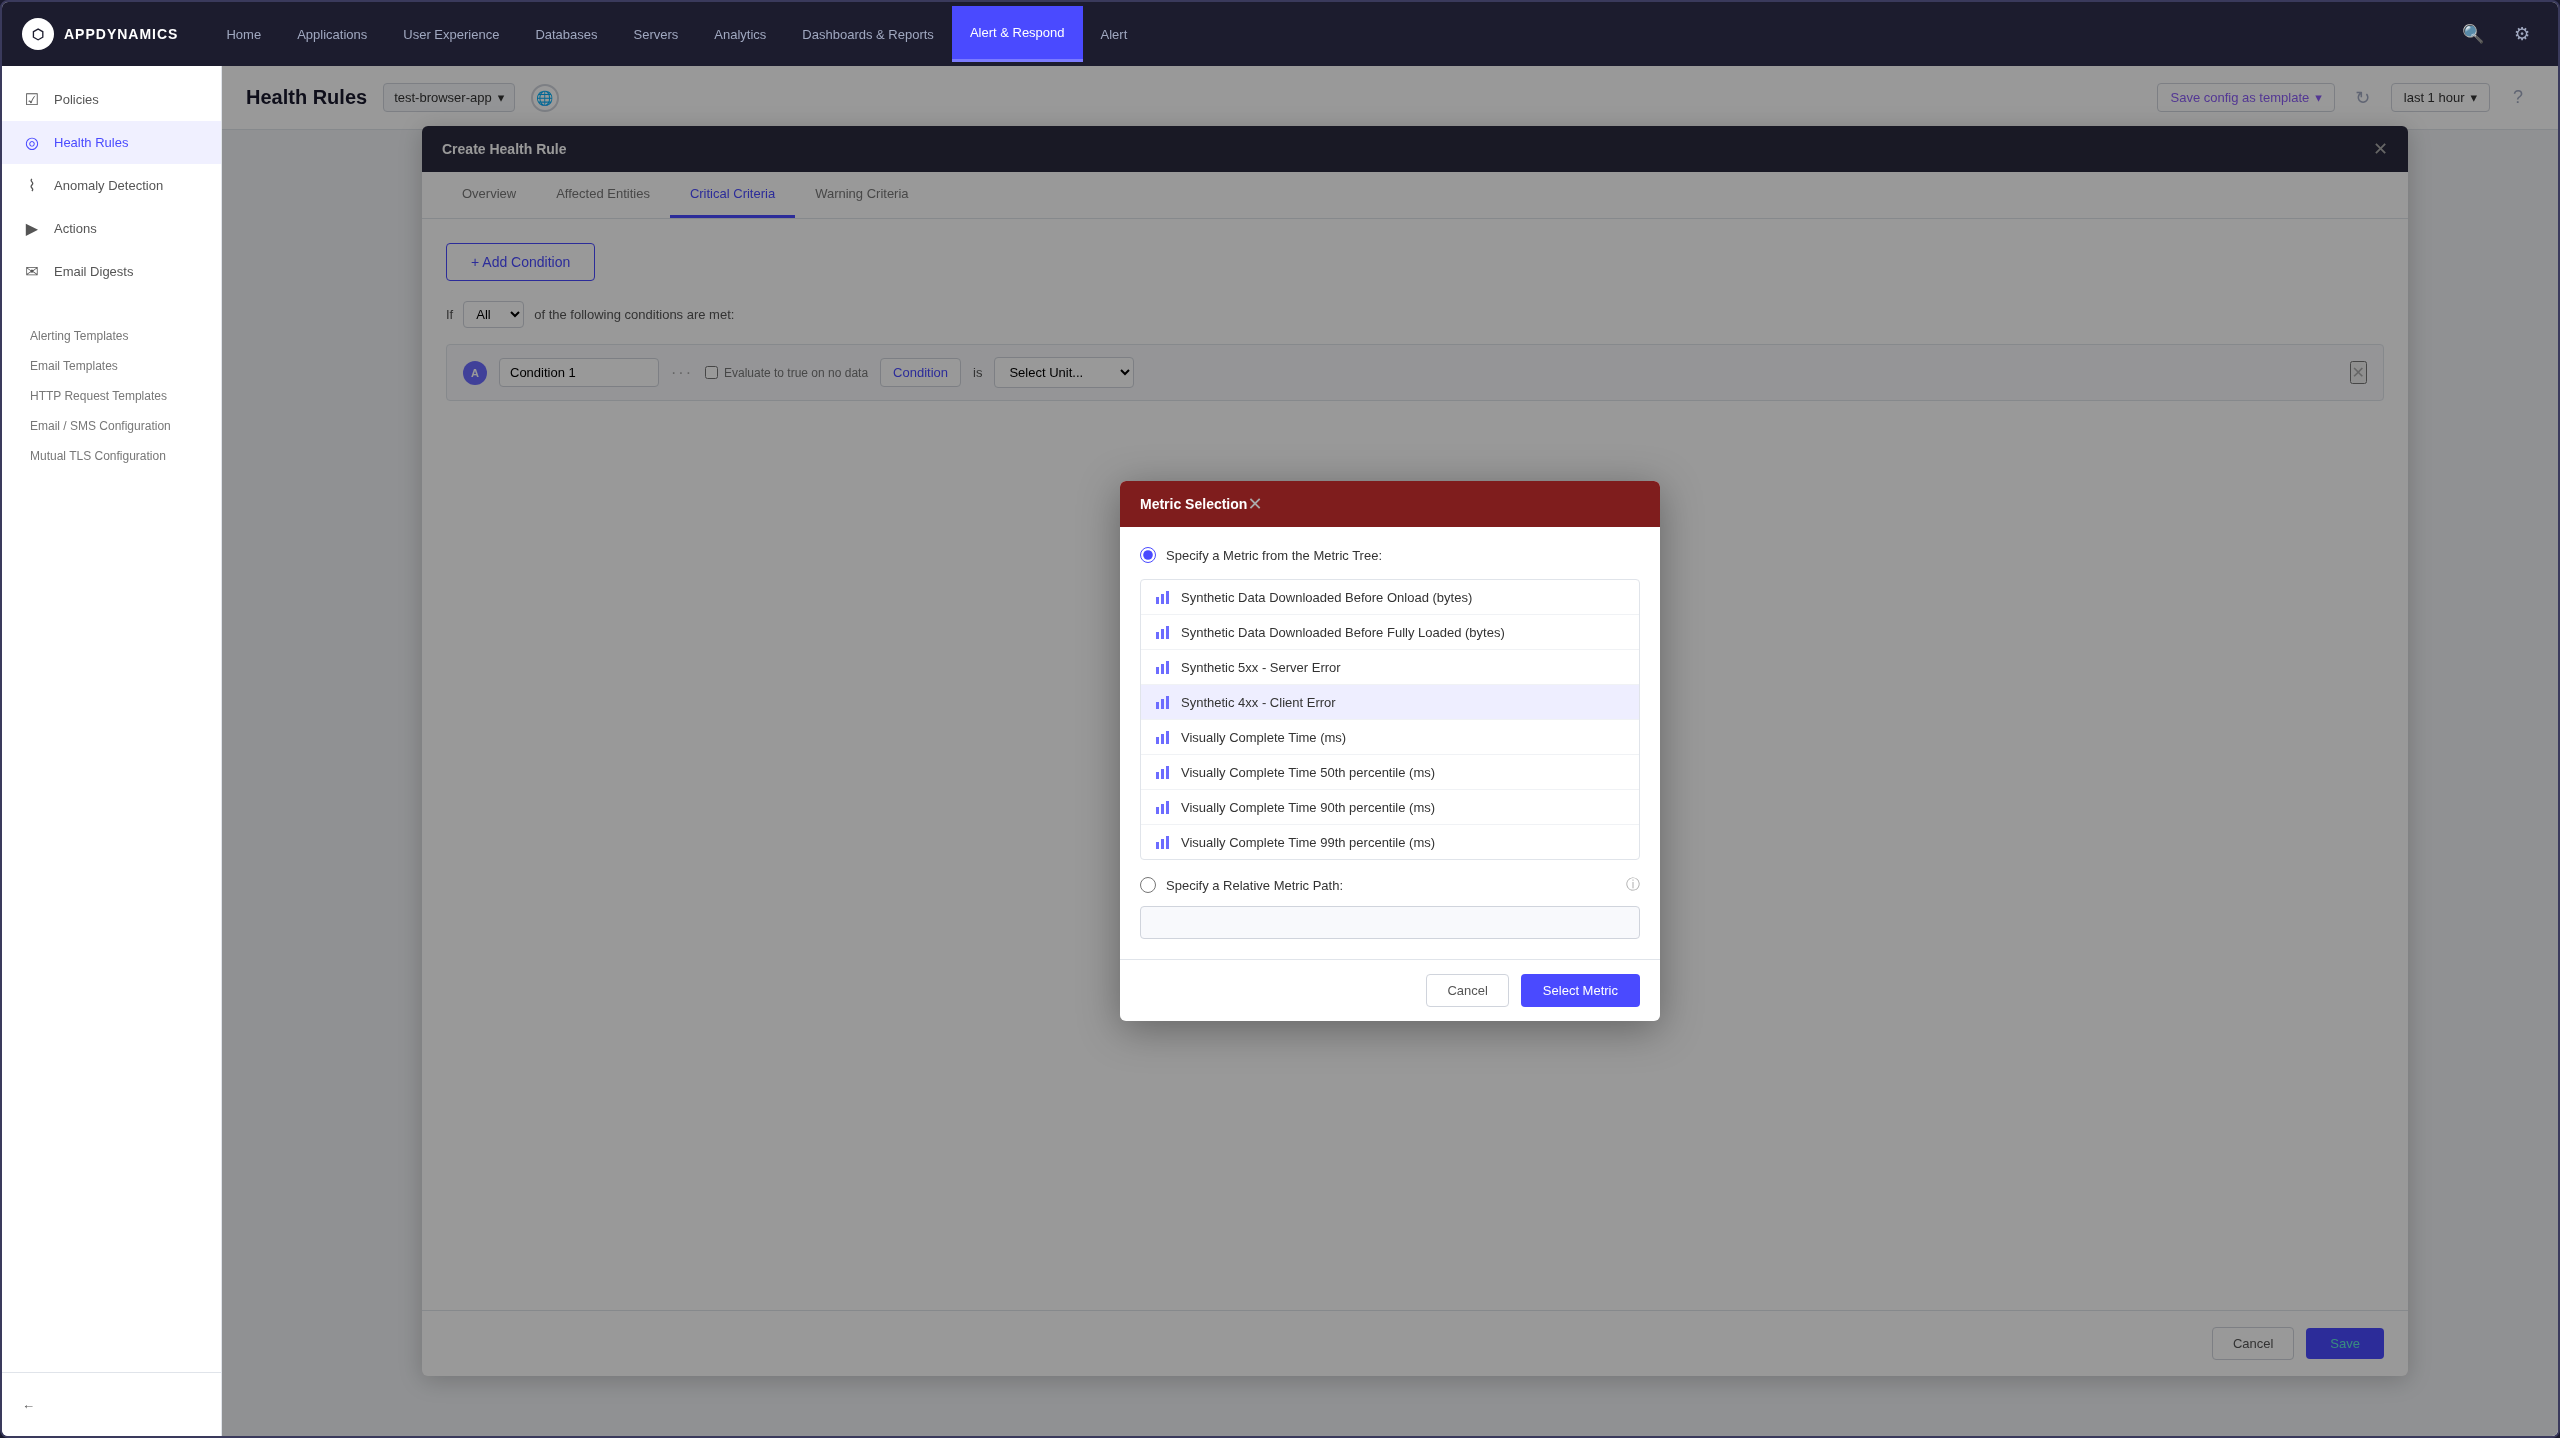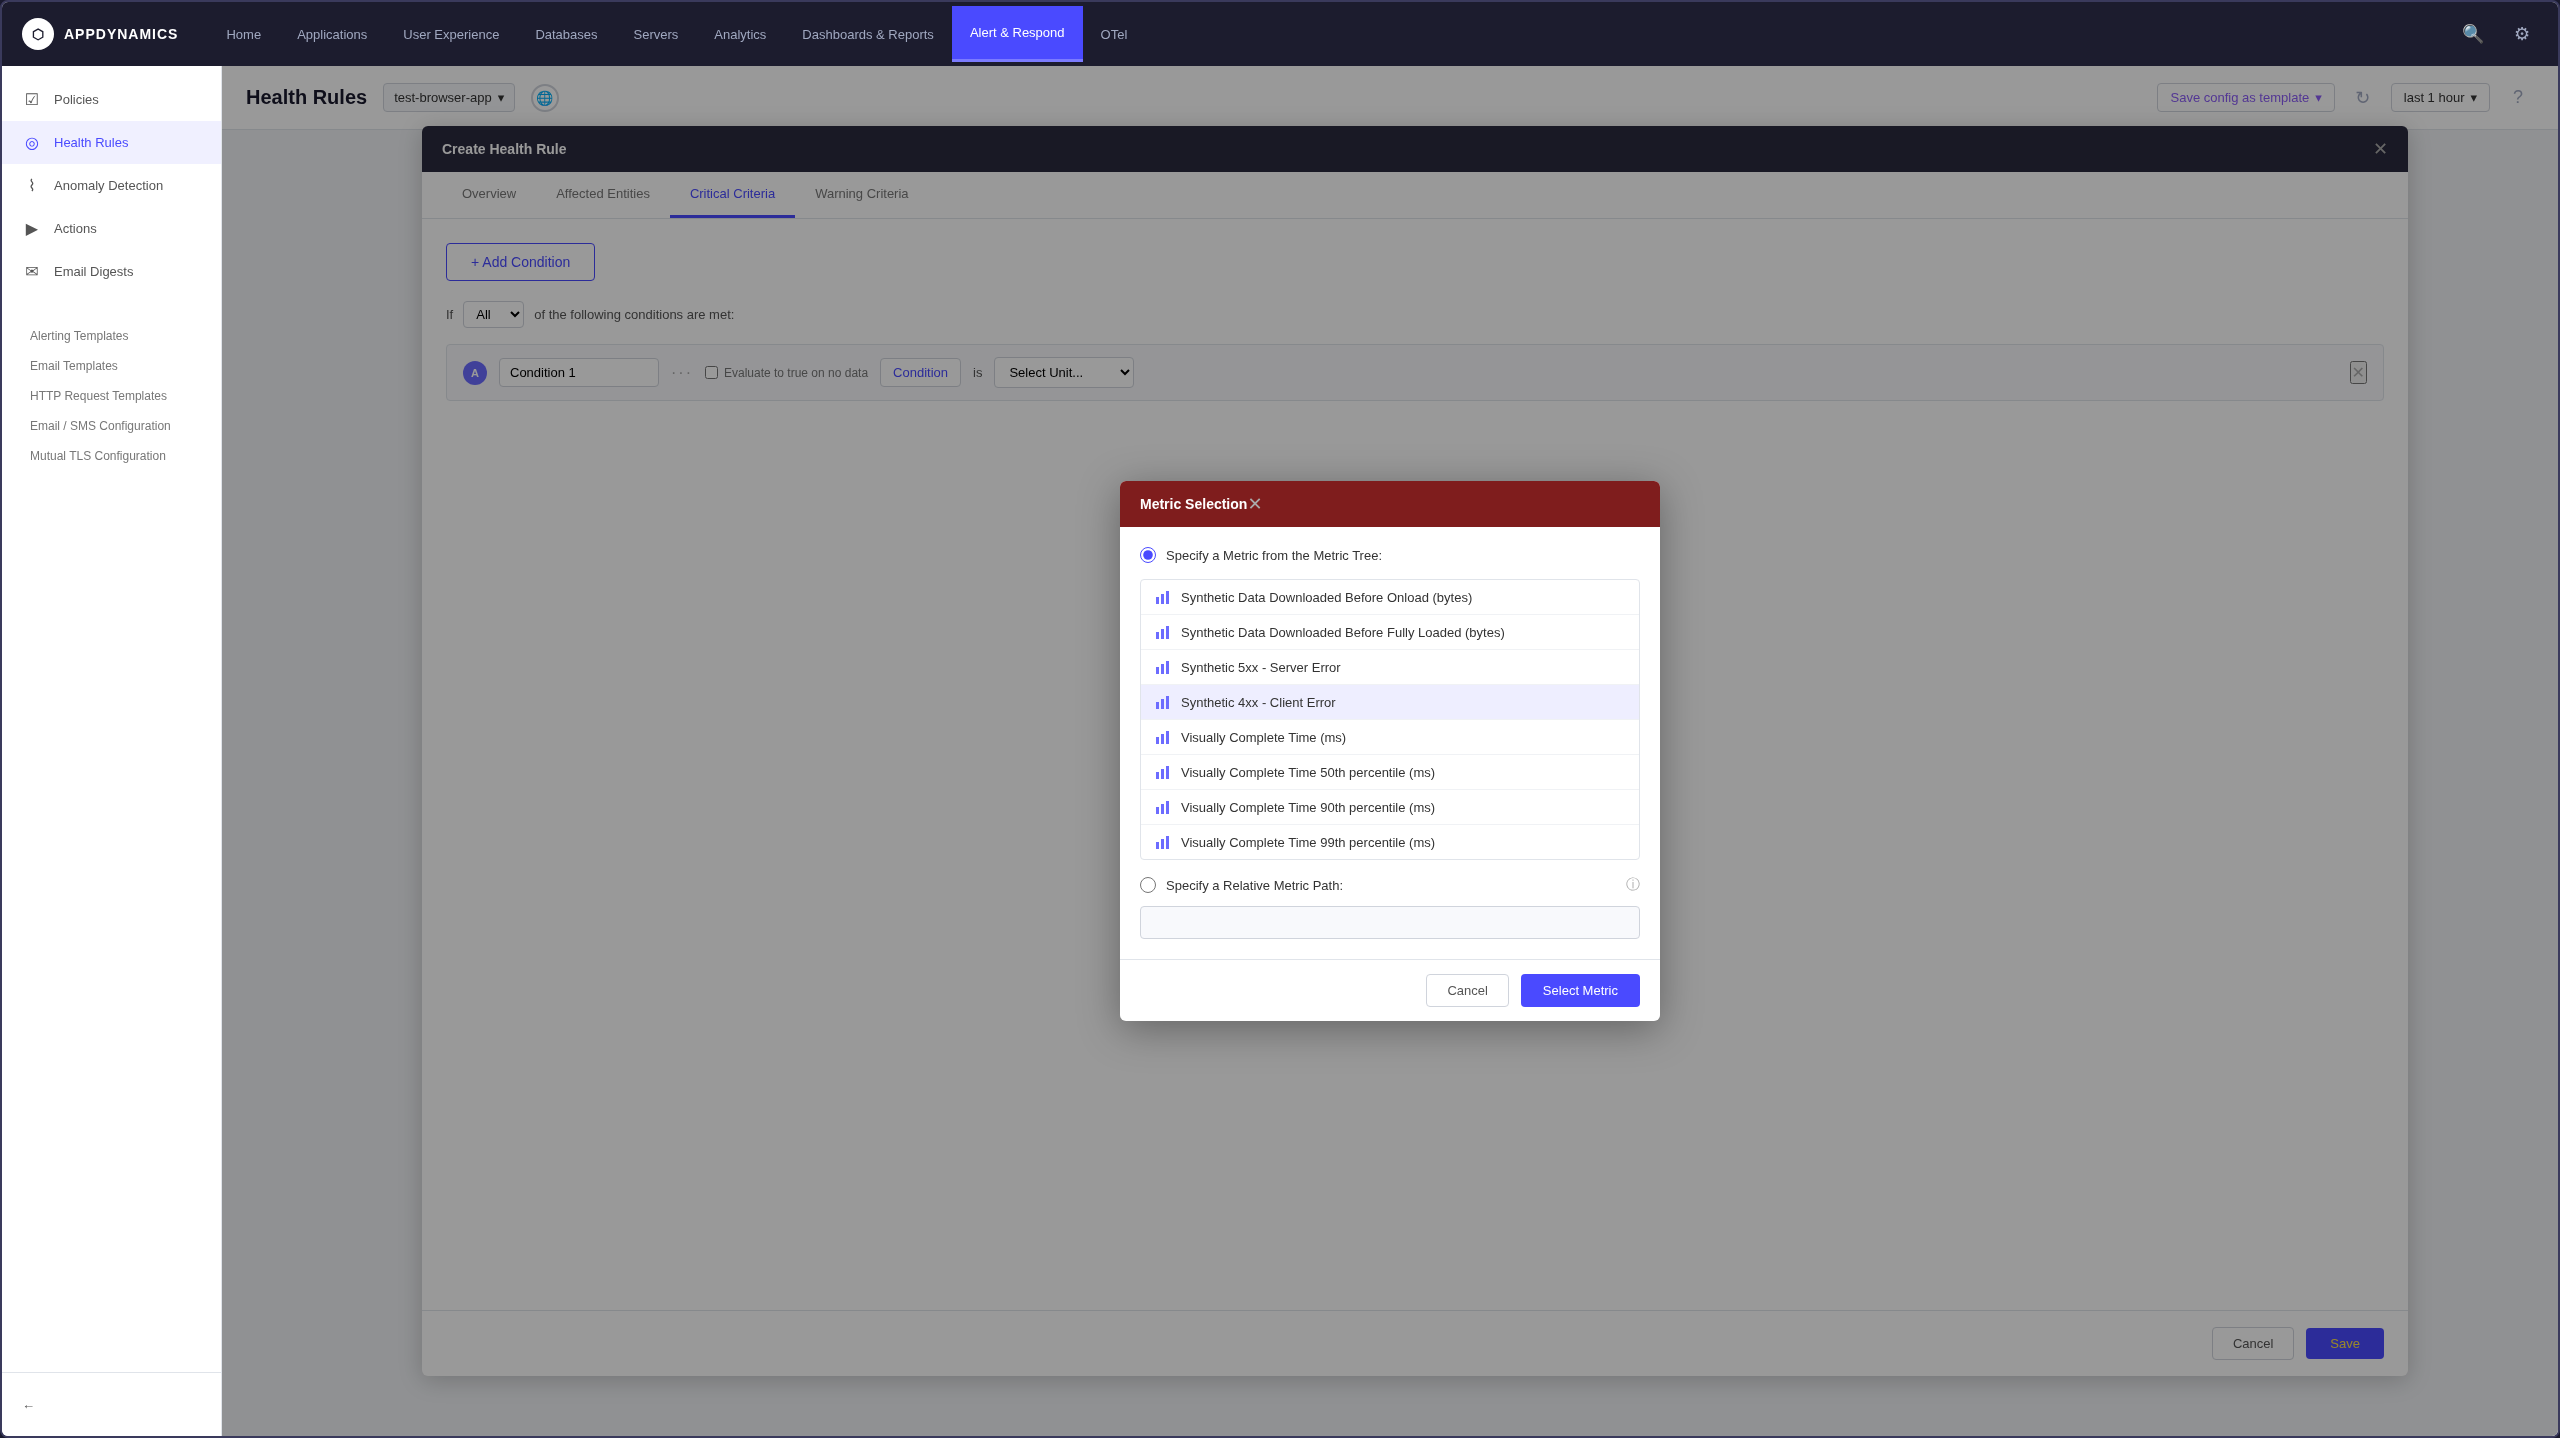--- a/index.html
+++ b/index.html
@@ -449,21 +449,21 @@
       color: #555;
       cursor: pointer;
     }
 
     .save-btn {
       background: #4a4aff;
       border: none;
       border-radius: 4px;
       padding: 8px 24px;
       font-size: 13px;
-      color: #fde047;
+      color: #5eead4;
       cursor: pointer;
       font-weight: 500;
     }
 
     
     .metric-dialog {
       background: #fff;
       border-radius: 6px;
       box-shadow: 0 8px 40px rgba(0,0,0,0.35);
       width: 540px;
@@ -588,21 +588,21 @@
     </div>
     <div class="nav-items">
       <div class="nav-item">Home</div>
       <div class="nav-item">Applications</div>
       <div class="nav-item">User Experience</div>
       <div class="nav-item">Databases</div>
       <div class="nav-item">Servers</div>
       <div class="nav-item">Analytics</div>
       <div class="nav-item">Dashboards &amp; Reports</div>
       <div class="nav-item active">Alert &amp; Respond</div>
-      <div class="nav-item">OTel</div>
+      <div class="nav-item">Alert</div>
     </div>
     <div class="nav-actions">
       <div class="nav-icon-btn">🔍</div>
       <div class="nav-icon-btn">⚙</div>
     </div>
   </nav>
 
   <div class="content-area">
 
     <aside class="sidebar">

